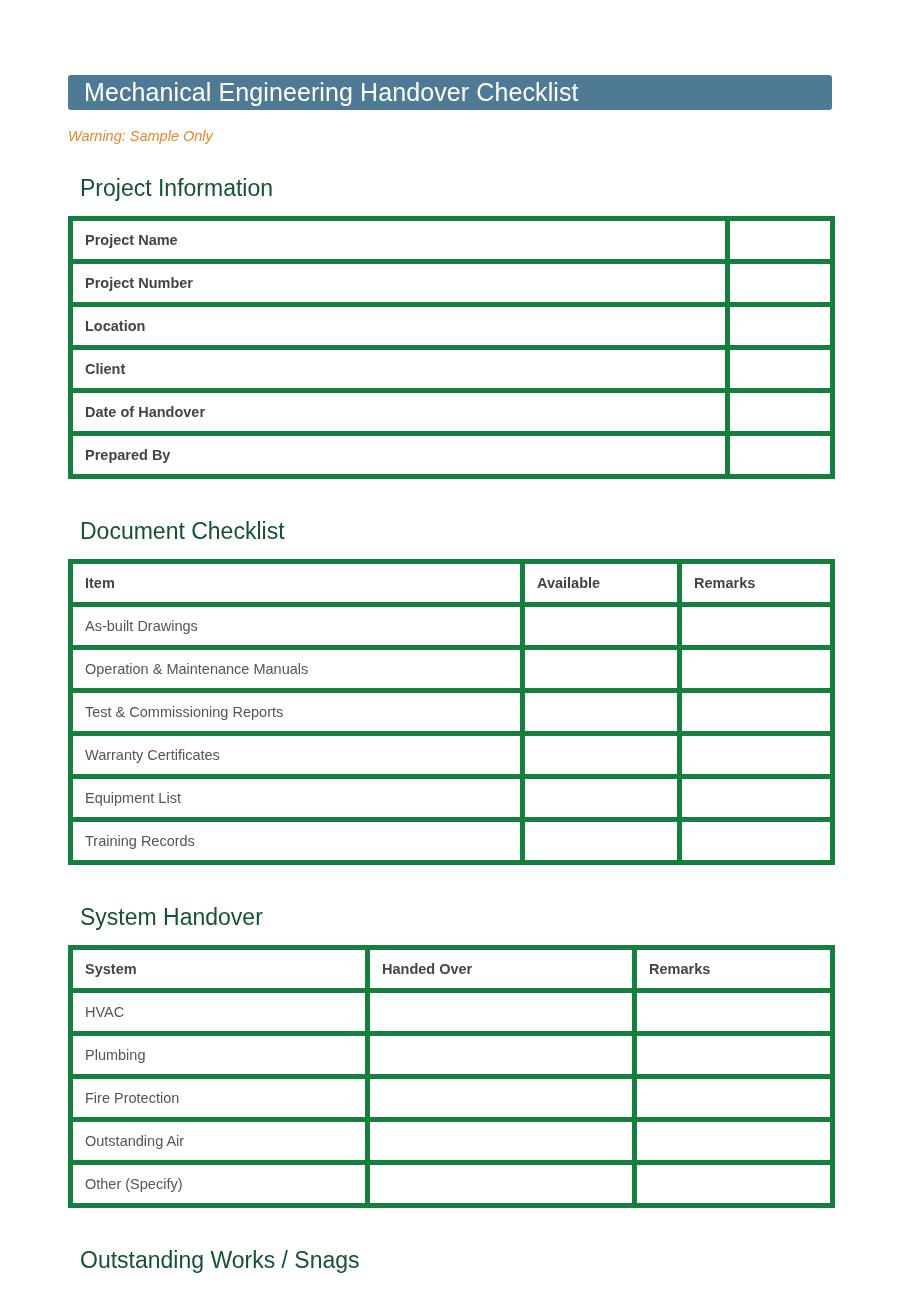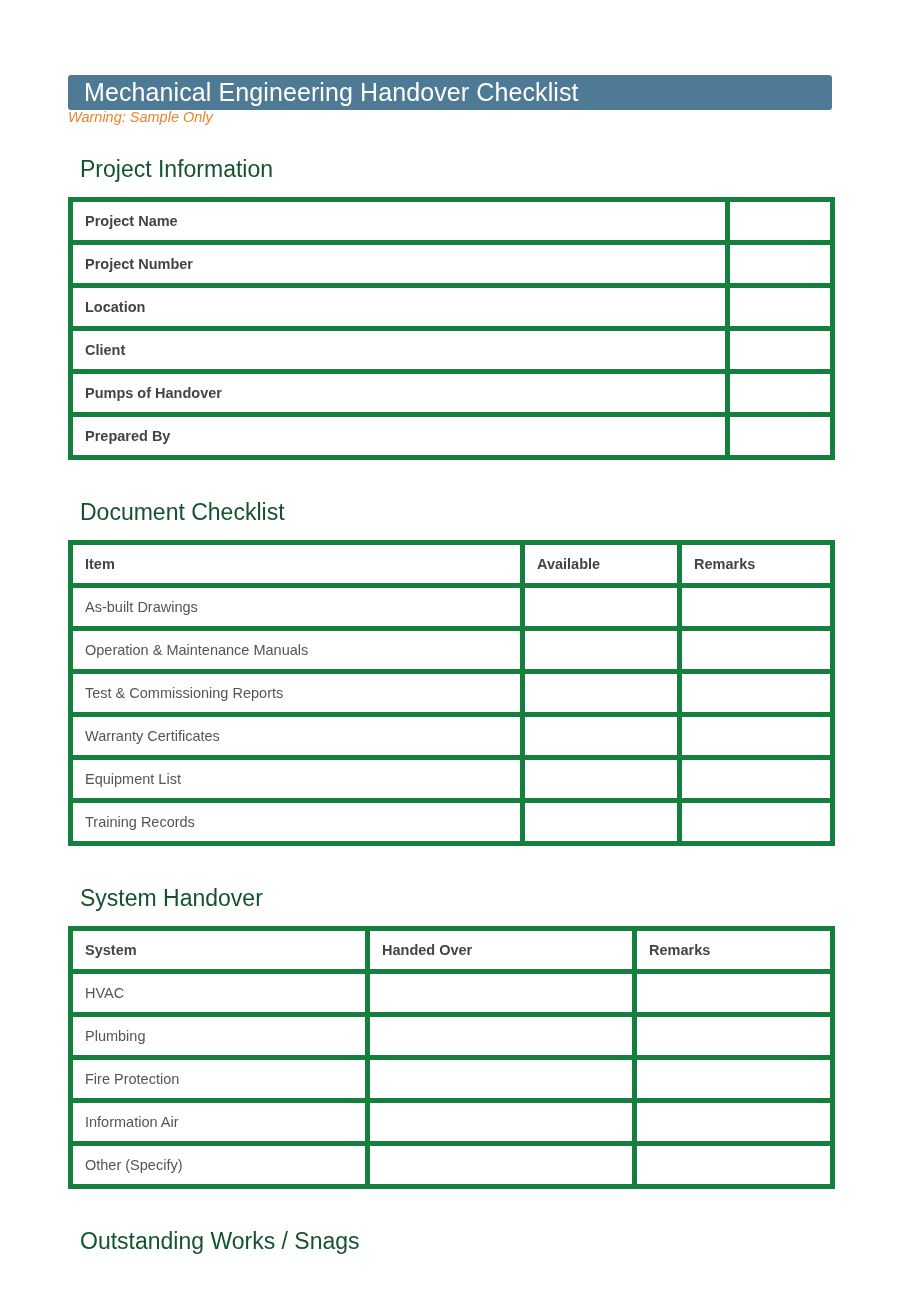--- a/index.html
+++ b/index.html
@@ -37,20 +37,21 @@
     margin: 0;
     font-size: 25px;
     font-weight: normal;
     color: #ffffff;
     letter-spacing: 0.1px;
     line-height: 1;
   }
 
   
   .warning {
+    margin-top: 19px;
     font-size: 14.5px;
     font-style: italic;
     color: #e8862a;
     line-height: 1;
   }
 
   
   .section-heading {
     font-size: 23px;
     font-weight: normal;
@@ -139,21 +140,21 @@
       </tr>
       <tr>
         <td class="label">Location</td>
         <td></td>
       </tr>
       <tr>
         <td class="label">Client</td>
         <td></td>
       </tr>
       <tr>
-        <td class="label">Pumps of Handover</td>
+        <td class="label">Date of Handover</td>
         <td></td>
       </tr>
       <tr>
         <td class="label">Prepared By</td>
         <td></td>
       </tr>
     </tbody>
   </table>
 
   <h2 class="section-heading sec-document">Document Checklist</h2>
@@ -230,21 +231,21 @@
         <td>Plumbing</td>
         <td></td>
         <td></td>
       </tr>
       <tr>
         <td>Fire Protection</td>
         <td></td>
         <td></td>
       </tr>
       <tr>
-        <td>Information Air</td>
+        <td>Outstanding Air</td>
         <td></td>
         <td></td>
       </tr>
       <tr>
         <td>Other (Specify)</td>
         <td></td>
         <td></td>
       </tr>
     </tbody>
   </table>

